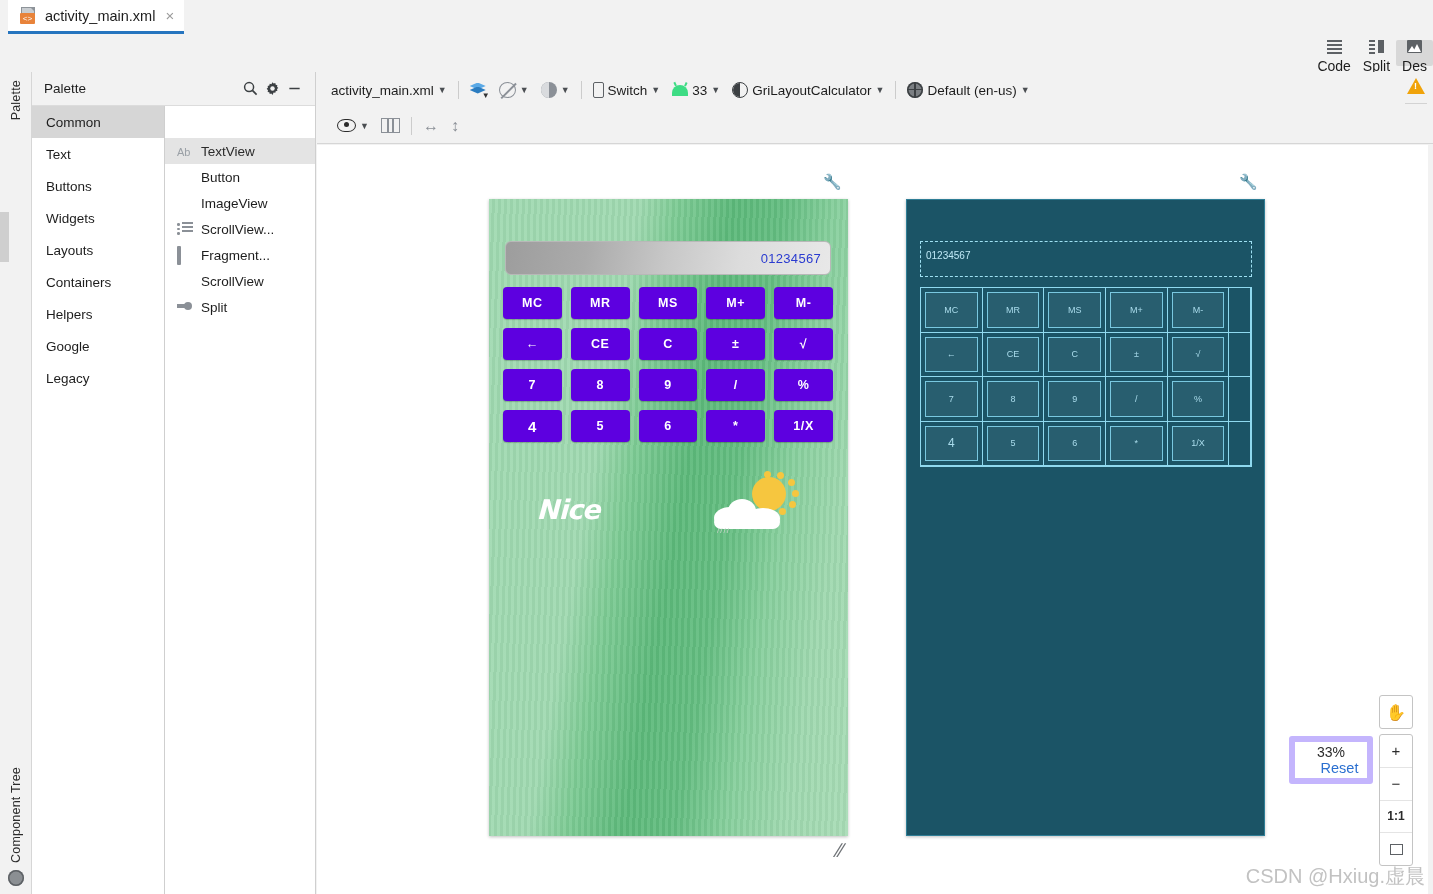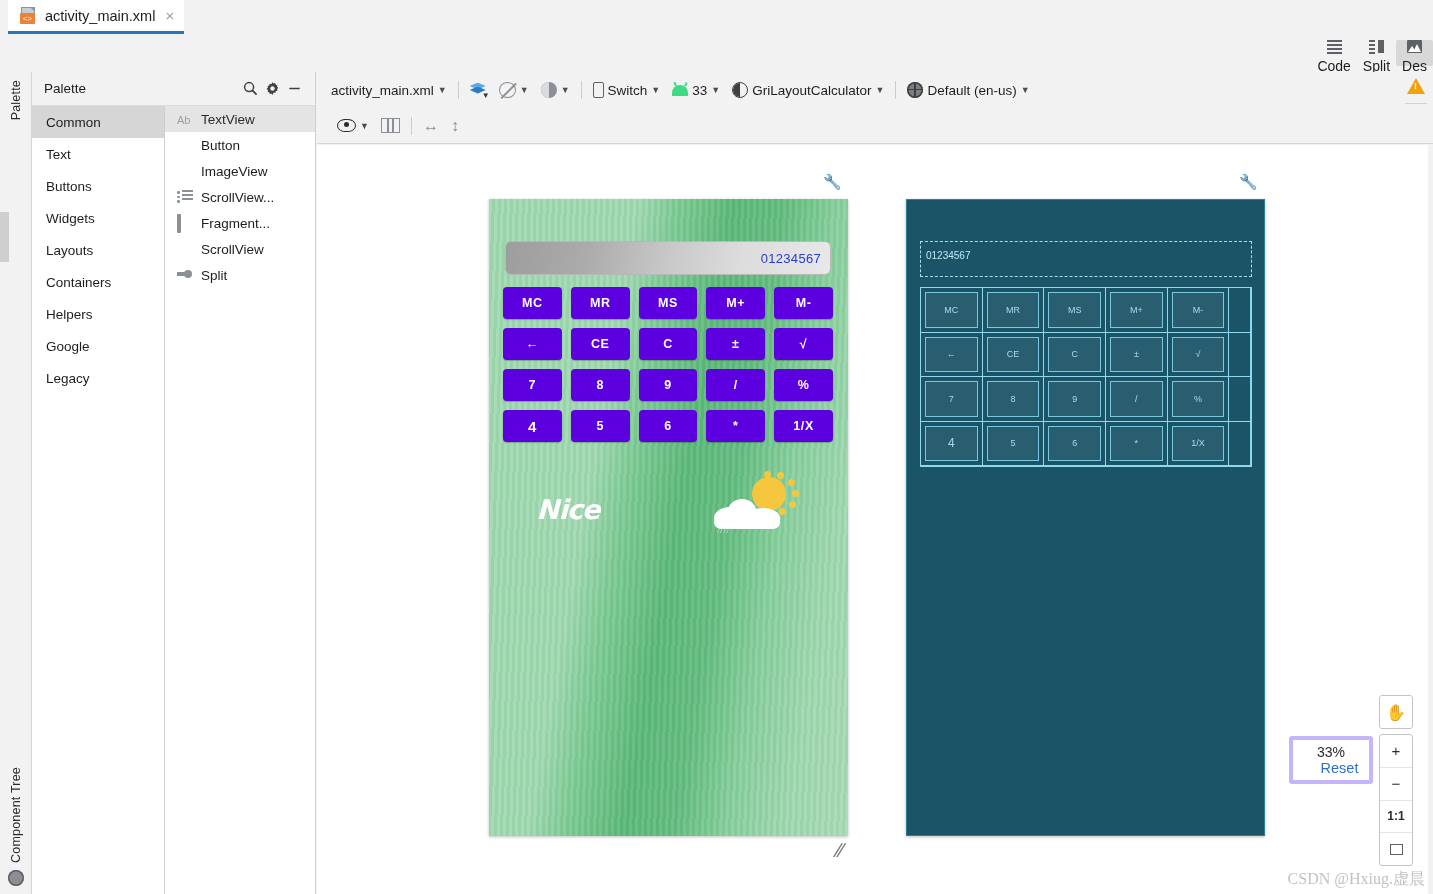--- a/index.html
+++ b/index.html
@@ -125,21 +125,21 @@
   .palette-body { display: flex; height: 788px; justify-content: center; }
   .cat-list {
     width: 133px; border-right: 1px solid #cfcfcf; background: #ffffff;
     padding-top: 0px;
   }
   .cat {
     height: 32px; display: flex; align-items: center; padding-left: 14px;
     font-size: 13.5px; color: #1d1d1d; cursor: pointer;
   }
   .cat.selected { background: #d6d6d6; font-weight: 400; }
-  .widget-list { flex: 1; background: #ffffff; }
+  .widget-list { flex: 1; background: #ffffff; margin-top: 32px; }
   .widget {
     height: 26px; display: flex; align-items: center; gap: 8px;
     padding-left: 12px; font-size: 13.5px; color: #1d1d1d; cursor: pointer;
   }
   .widget.selected { background: #e4e4e4; }
   .widget.selected .w-label { color: #2b2b2b; }
   .w-ico { width: 16px; height: 14px; position: relative; flex: none; }
   .w-ab { font-size: 11px; color: #9aa0a6; line-height: 14px;
           font-family: "Liberation Sans", sans-serif; }
   .w-button { width: 16px; height: 11px; border-radius: 2.5px; background: #8b9097; margin-top:2px;}
@@ -349,29 +349,29 @@
     display:flex;flex-direction:column;
   }
   .zoom-stack div {
     flex:1; display:flex;align-items:center;justify-content:center;
     font-size:15px; color:#2b2b2b; cursor:pointer;
   }
   .zoom-stack div + div { border-top: 1px solid #e4e4e4; }
   .zoom-fit { width:13px;height:11px;border:1.5px solid #5d6165; }
   .zoom-pct {
     position: absolute; right: 60px; bottom: 110px; width: 84px; height: 48px;
-    background:#fff; border:4px solid #c4b5fd; border-radius:3px;
+    background:#fff; border:6px solid #c4b5fd; border-radius:3px;
     display:flex;flex-direction:column;align-items:center;justify-content:center;
     font-size:14px; color:#2b2b2b;
   }
   .zoom-pct .reset { color:#2a6fd0; cursor:pointer; font-size:14.5px;margin-left:17px; }
 
   .watermark {
     position: absolute; right: 8px; bottom: 4px;
-    font-size: 16px; color: #c2c2c2; font-family: Liberation Serif, serif;
+    font-size: 20px; color: #c2c2c2; font-family: Liberation Sans, sans-serif;
     white-space: nowrap;
   }
   .surface-scroll-r {
     position:absolute; right:0; top:0; width:5px; height:749px; background:#f2f2f2;
   }
 </style>
 </head>
 <body>
 
 <div id="root">

